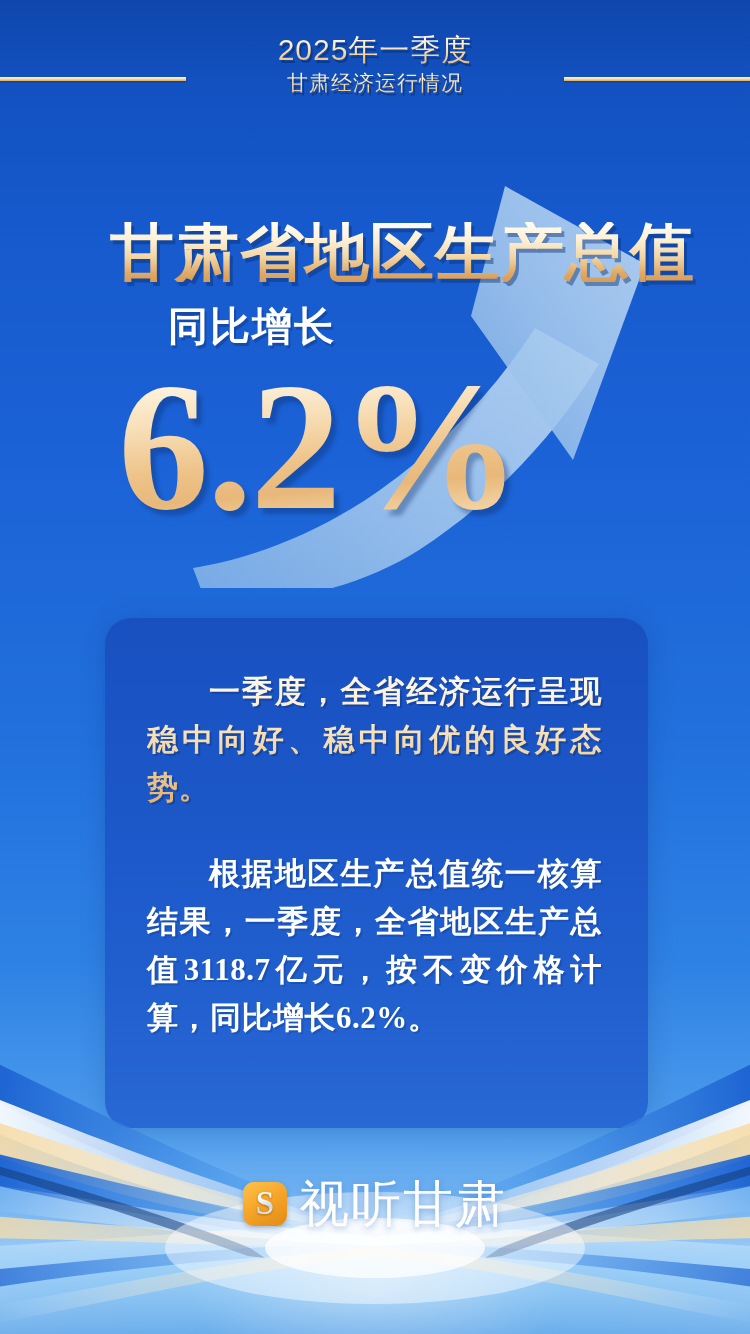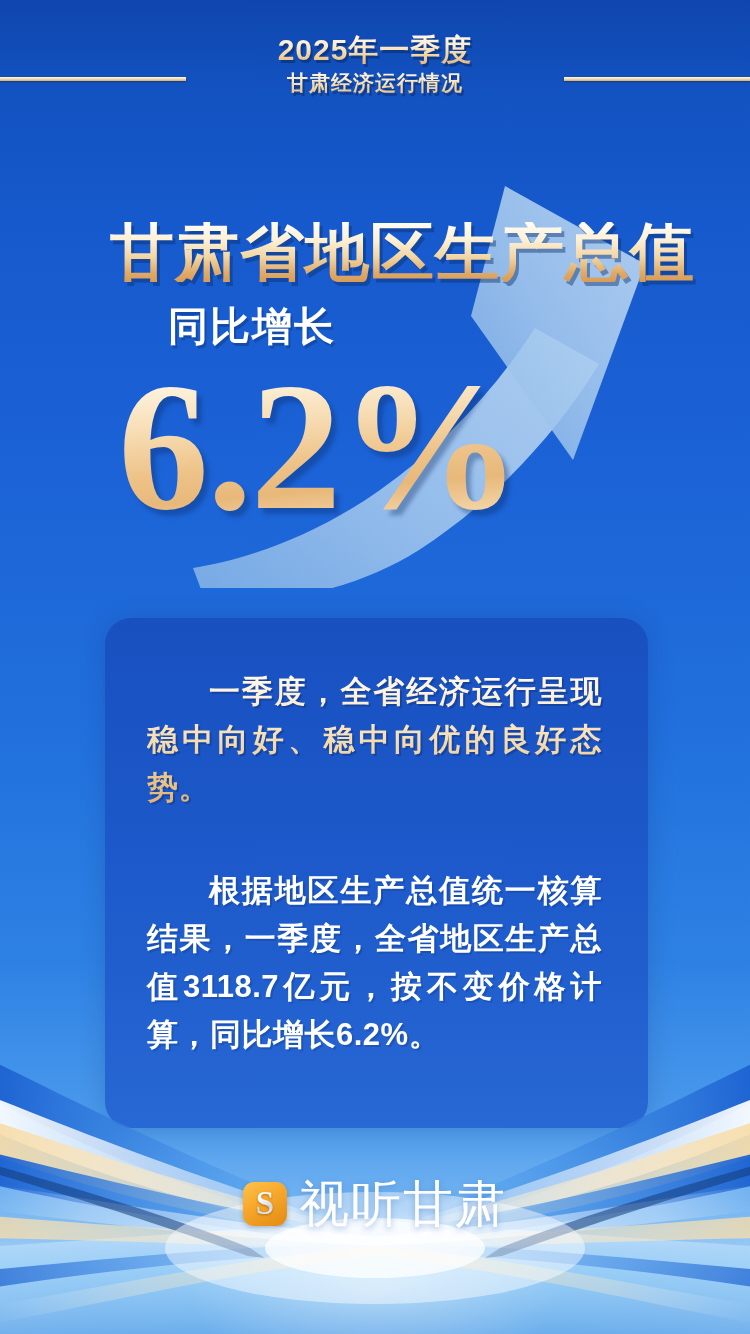--- a/index.html
+++ b/index.html
@@ -58,21 +58,21 @@
   }
   .rule.left { left:0;   width:186px; }
   .rule.right{ right:0;  width:186px; }
 
   .title-wrap{
     position:absolute; left:0; right:0; top:33px;
     text-align:center;
   }
   .title-line{
     display:block;
-    font-weight:bold;
+    font-weight:normal;
     font-size:30px;
     line-height:33px;
     letter-spacing:1px;
     background:linear-gradient(180deg,#fffaf0 0%,#fdeccd 38%,#f4d9a8 62%,#e3b377 100%);
     -webkit-background-clip:text; background-clip:text;
     color:transparent;
     -webkit-text-fill-color:transparent;
     filter:drop-shadow(2px 3px 0 rgba(10,42,100,.55));
   }
   .title-line.l2{ font-size:21px; }
@@ -151,21 +151,22 @@
   }
   .para.gold{
     background:linear-gradient(180deg,#fffbf2 0%,#fbeacb 34%,#f0d3a0 62%,#dfae6d 100%);
     -webkit-background-clip:text; background-clip:text;
     color:transparent; -webkit-text-fill-color:transparent;
     filter:drop-shadow(2px 2px 0 rgba(10,44,110,.38));
   }
   .para.white{
     color:#ffffff;
     text-shadow:2px 2px 0 rgba(10,44,110,.25);
-    margin-top:55px;
+    margin-top:38px;
+    font-family:Liberation Serif, serif;
   }
 
   
   .bottom-art{
     position:absolute; left:0; bottom:0; width:750px; height:300px;
     pointer-events:none; overflow:hidden;
   }
 
   
   .brand{

